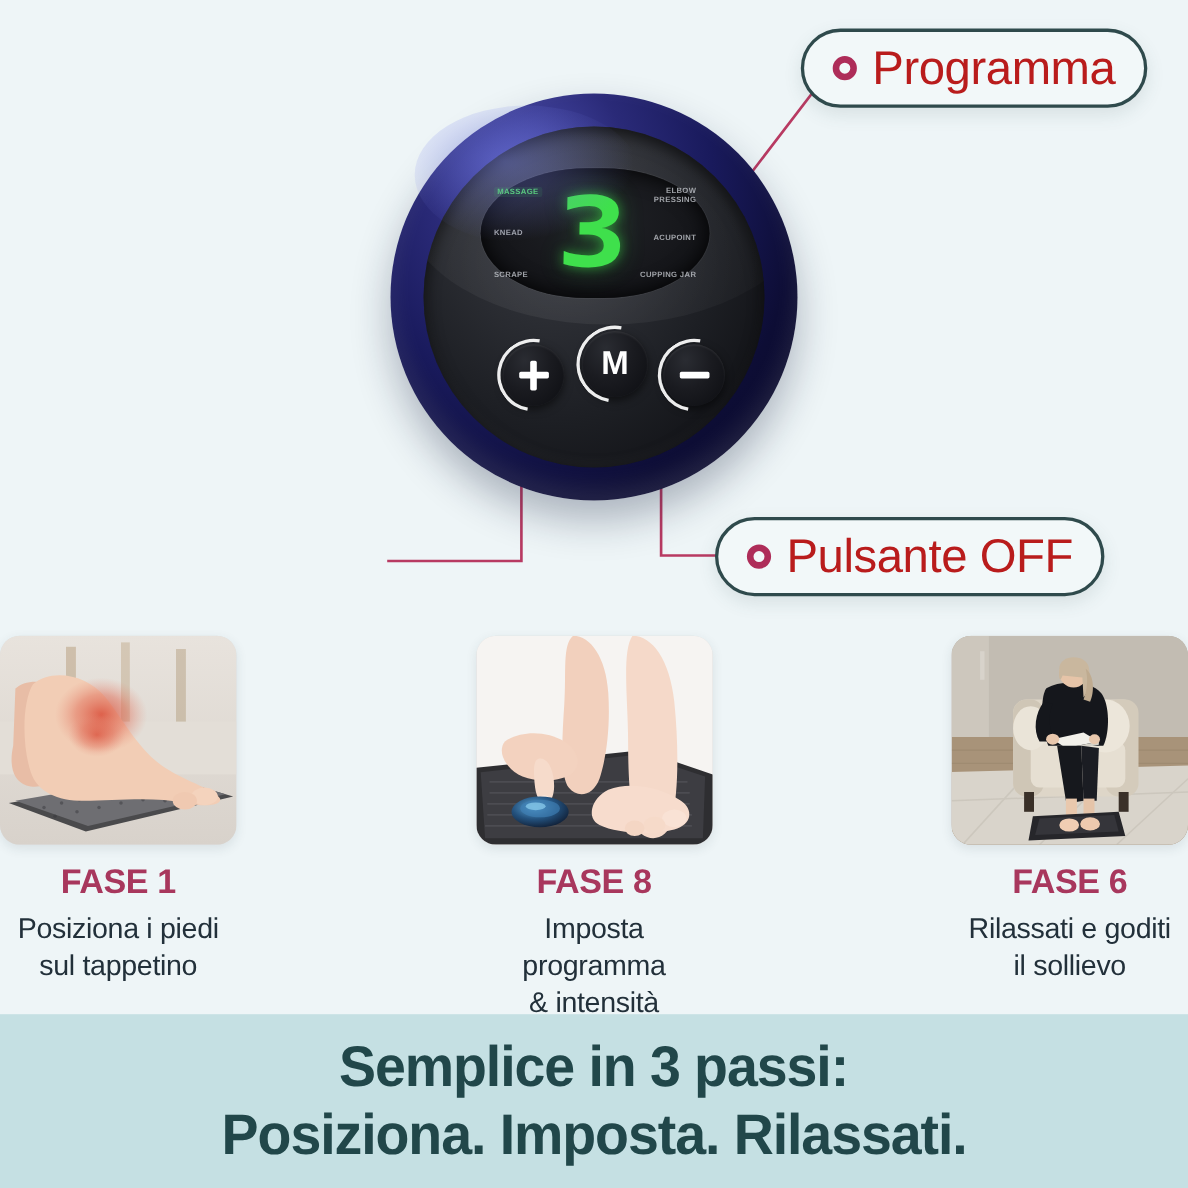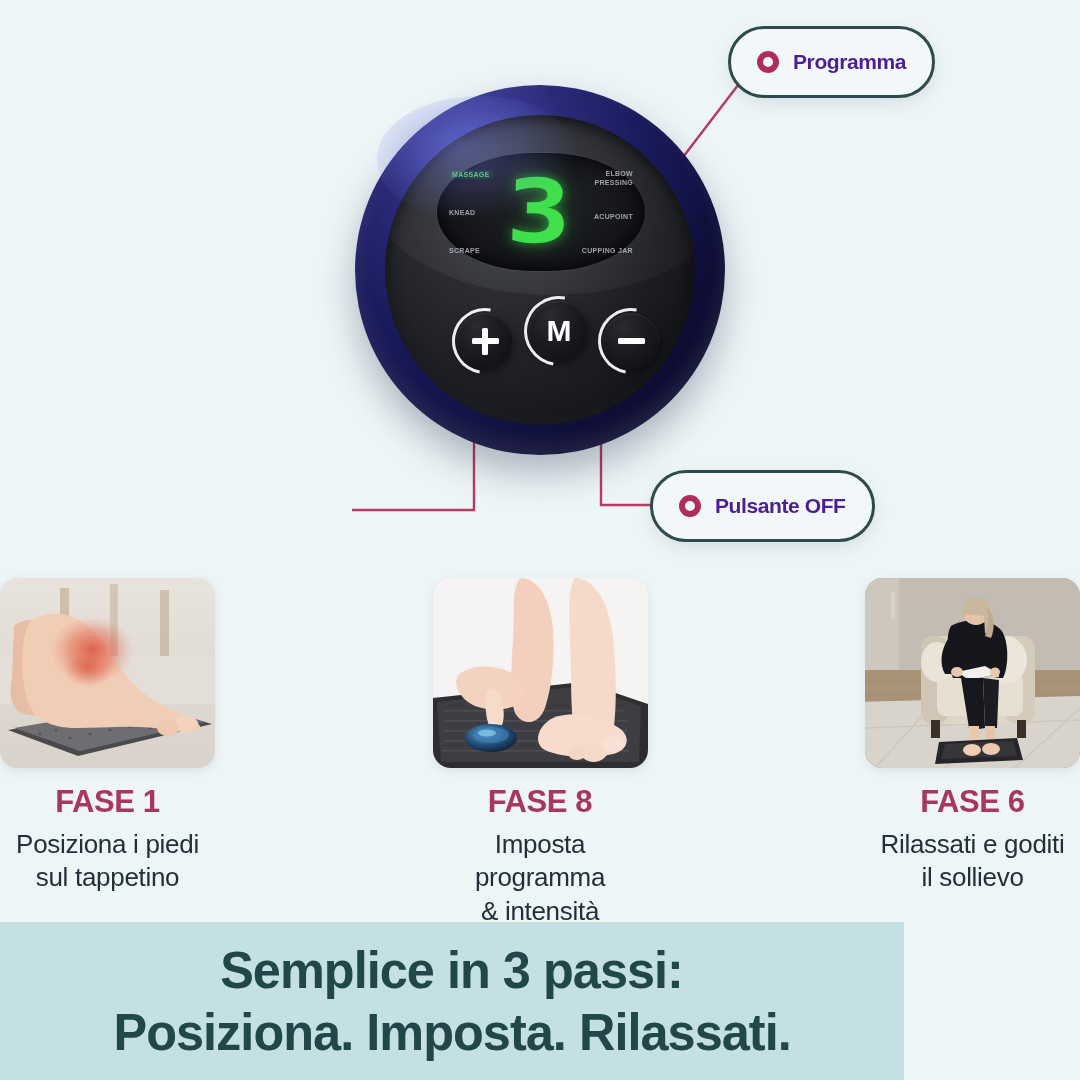--- a/index.html
+++ b/index.html
@@ -193,23 +193,23 @@
     align-items: center;
     height: 72px;
     border: 3px solid #2f4a4c;
     border-radius: 40px;
     background: #f2f8f9;
     box-shadow: 0 6px 16px rgba(60,90,95,0.13);
     padding: 0 26px;
     gap: 14px;
   }
   .pill-label {
-    font-size: 21px;
-    font-weight: 700;
-    color: #4c1d95;
+    font-size: 43px;
+    font-weight: 400;
+    color: #b91c1c;
     letter-spacing: -0.4px;
     white-space: nowrap;
   }
   .dot {
     width: 22px; height: 22px;
     border-radius: 50%;
     border: 6px solid #ae2d59;
     background: #f2f8f9;
     flex: none;
   }
@@ -257,21 +257,21 @@
     line-height: 1.28;
     color: #22303a;
     letter-spacing: -0.3px;
   }
 
   
   .banner {
     position: absolute;
     left: 0;
     bottom: 0;
-    width: 904px;
+    width: 1080px;
     height: 158px;
     background: #c5e0e3;
     display: flex;
     flex-direction: column;
     align-items: center;
     justify-content: center;
     gap: 2px;
   }
   .banner-line {
     font-family: "Liberation Sans Narrow", "Liberation Sans", sans-serif;

